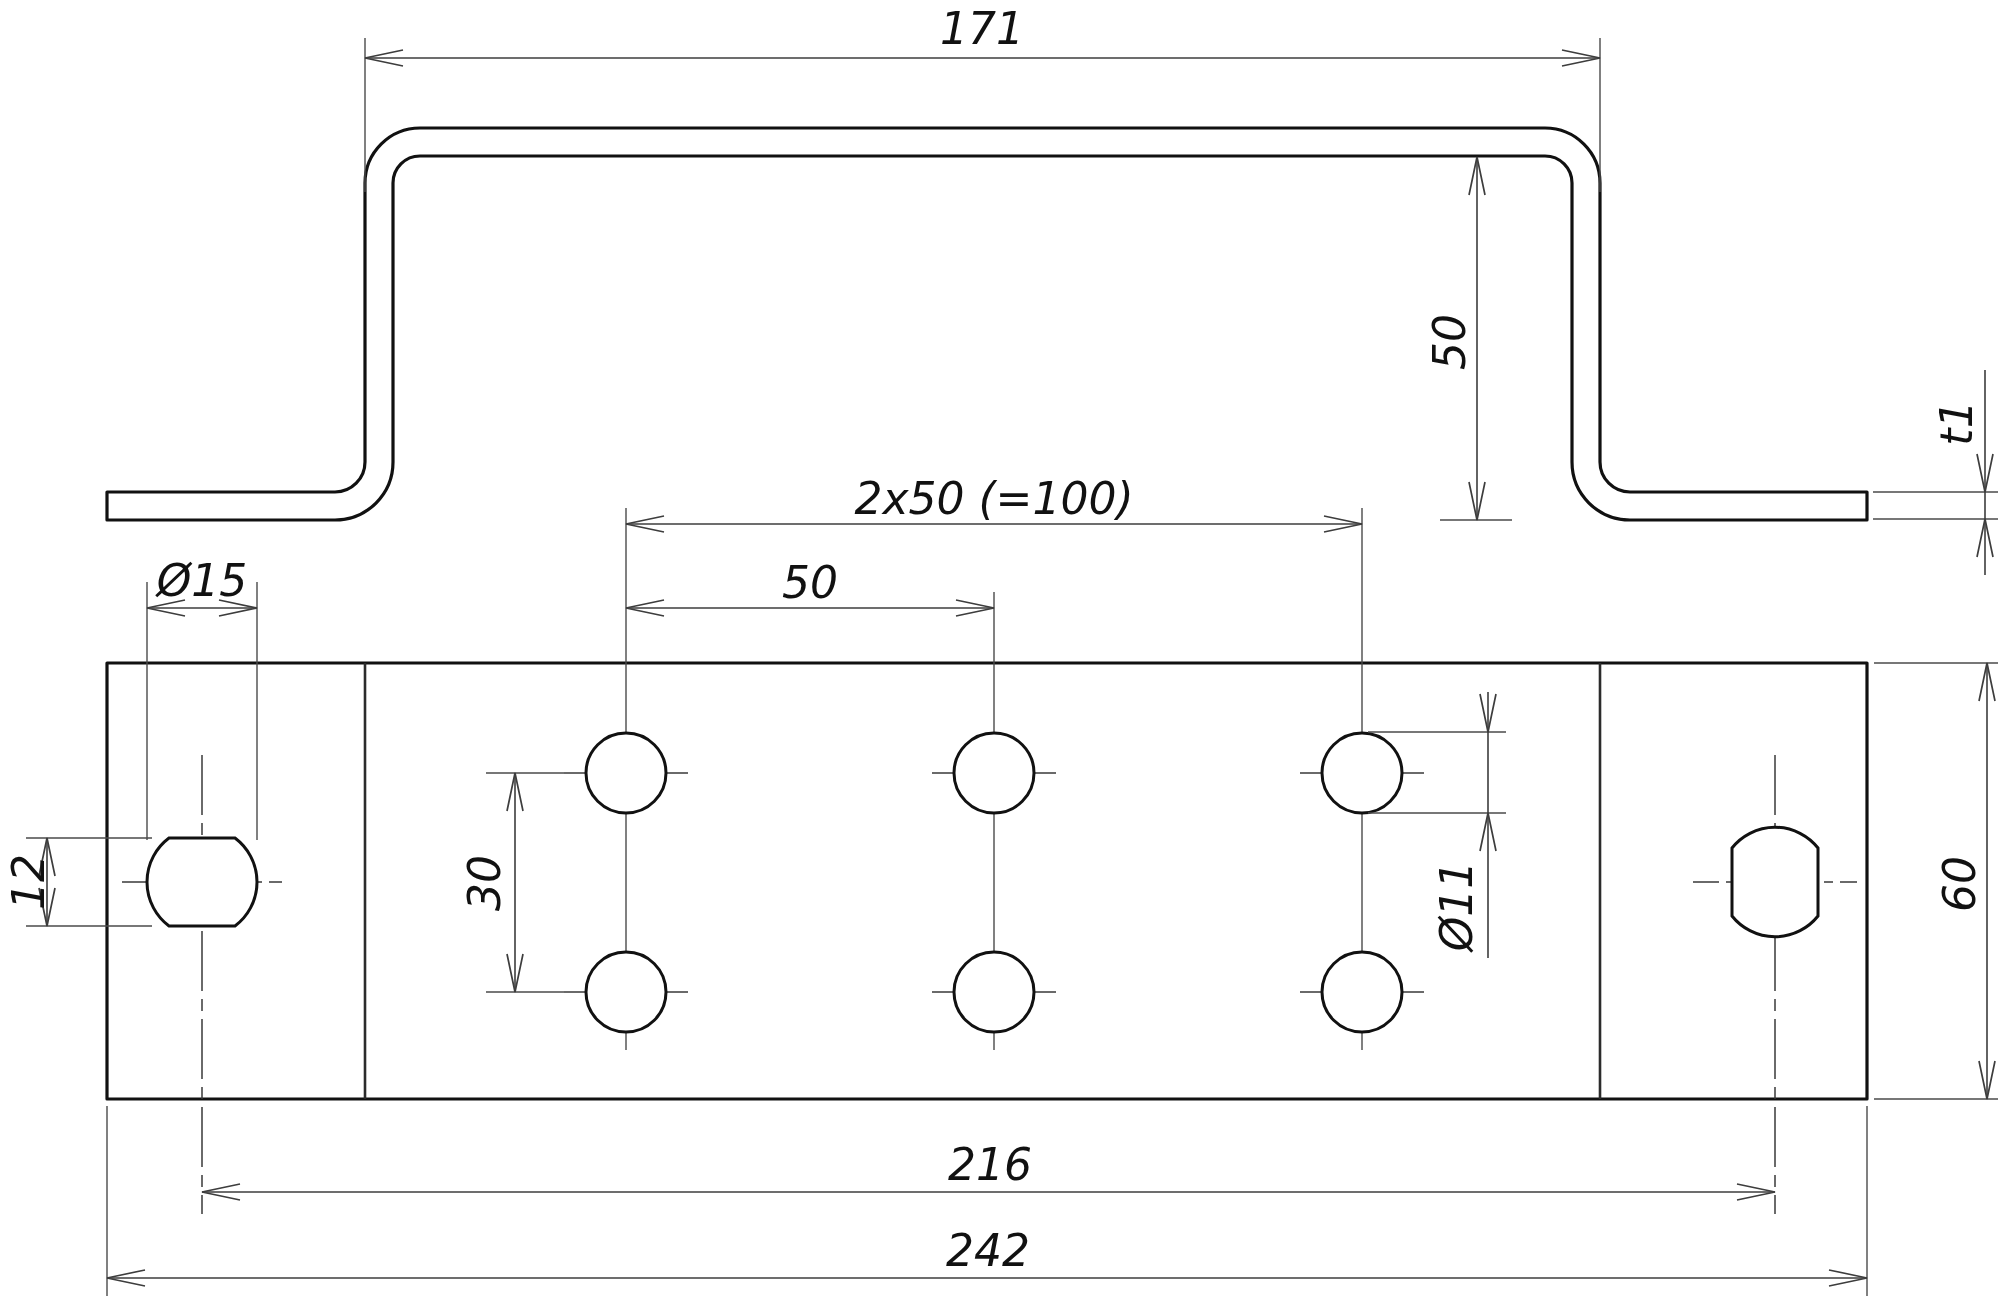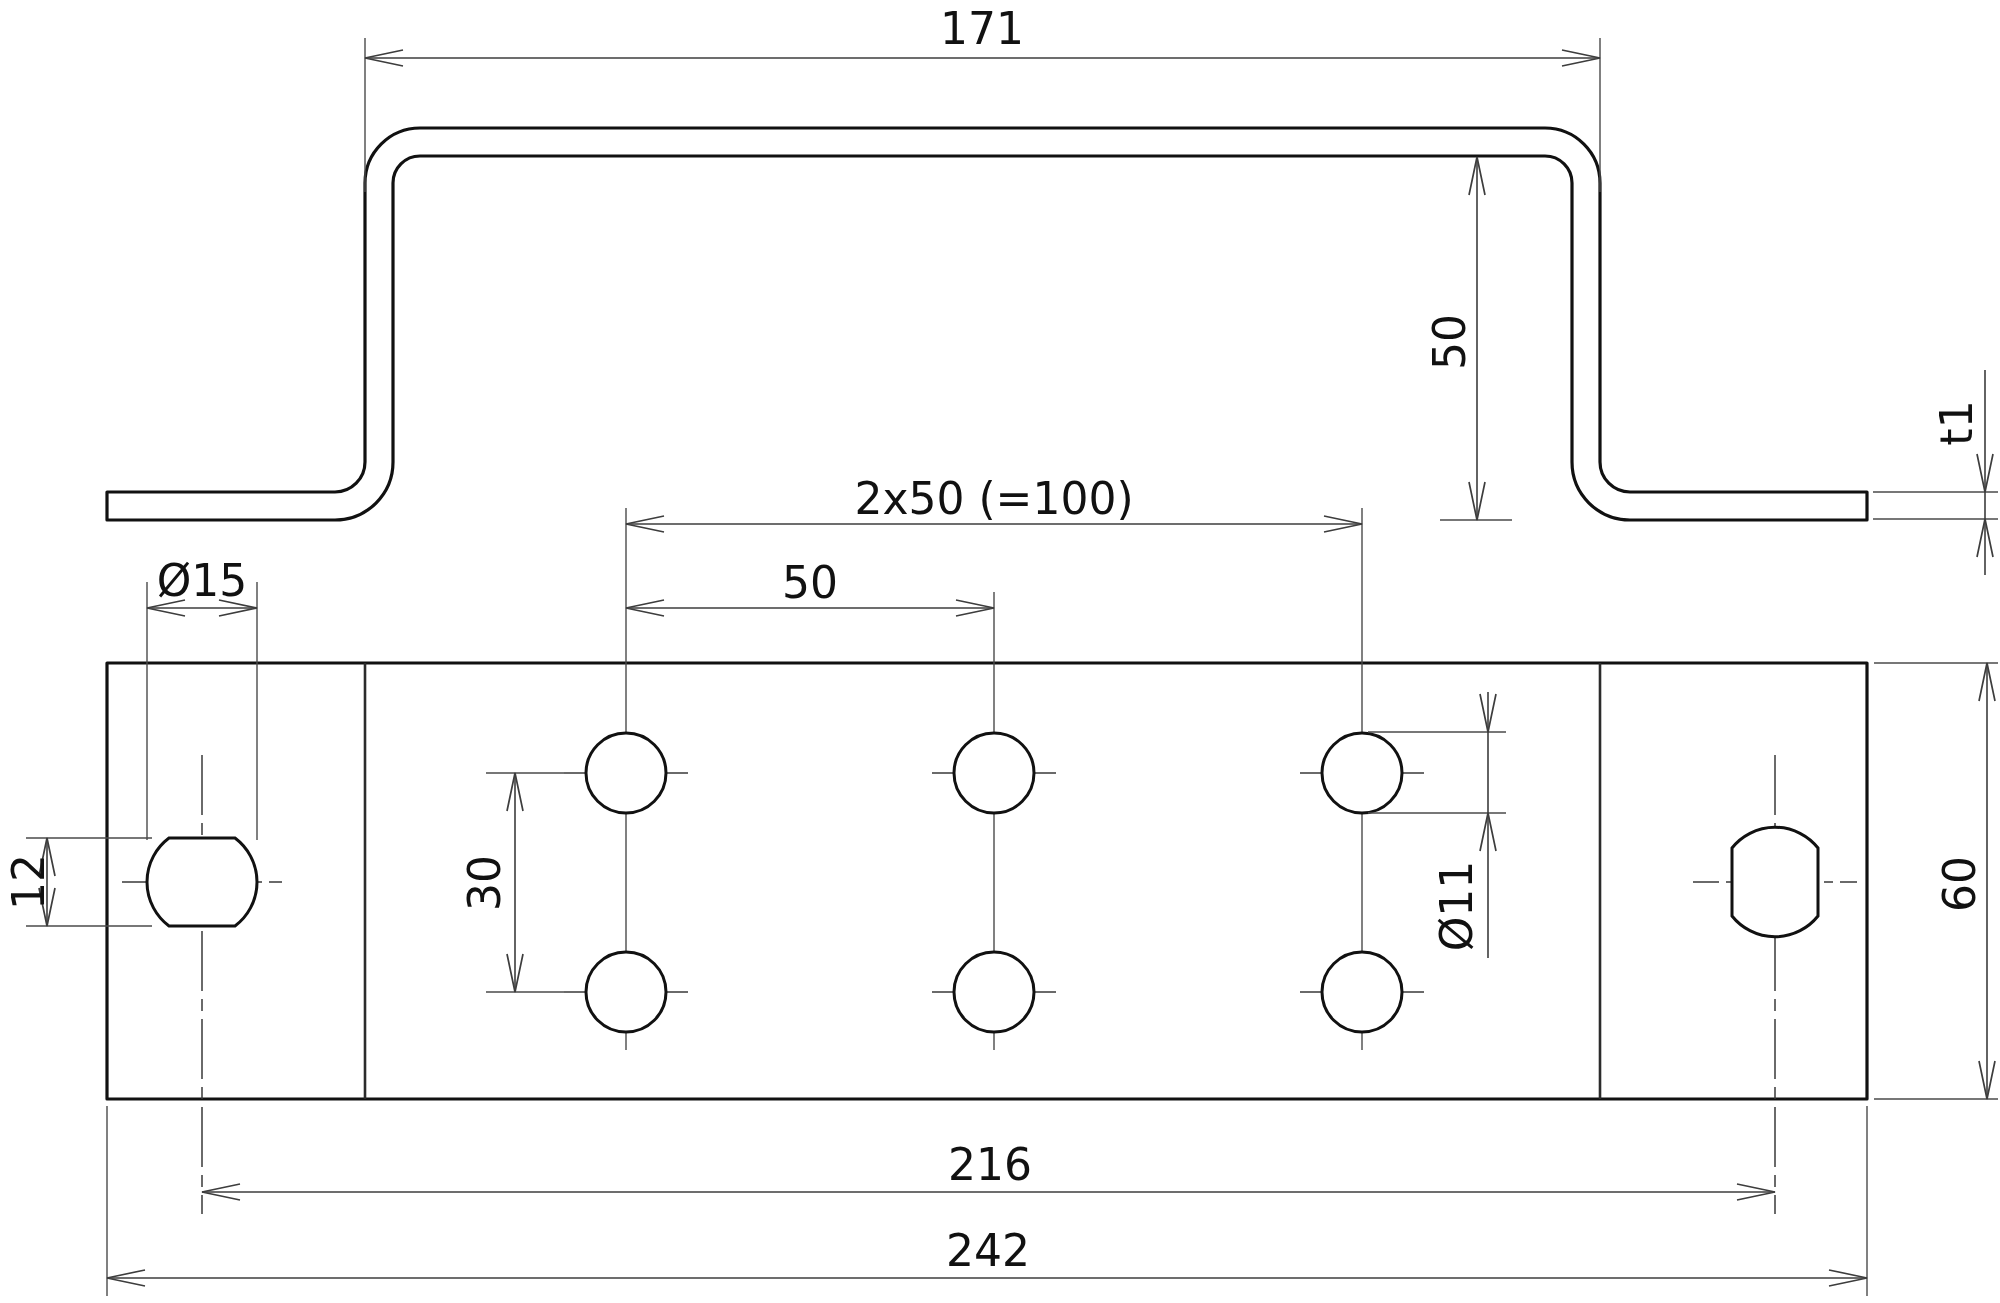--- a/index.html
+++ b/index.html
@@ -1,16 +1,16 @@
 <!DOCTYPE html>
 <html><head>
 <meta charset="utf-8">
 <style>
   html,body{margin:0;padding:0;background:#ffffff;}
-  .stage{width:2000px;height:1303px;position:relative;background:#fdba74;overflow:hidden;}
+  .stage{width:2000px;height:1303px;position:relative;background:#fdba74;overflow:hidden;font-style:italic;}
   svg{display:block;}
   .outline{fill:#ffffff;stroke:#111111;stroke-width:3.2;stroke-linejoin:round;}
   .hole{fill:#ffffff;stroke:#111111;stroke-width:3;}
   .bend{stroke:#2b2b2b;stroke-width:2.6;fill:none;}
   .dim{stroke:#3d3d3d;stroke-width:1.6;fill:none;}
   .ext{stroke:#4a4a4a;stroke-width:1.4;fill:none;}
   .cl{stroke:#3a3a3a;stroke-width:1.5;fill:none;stroke-dasharray:26 7 9 7;}
   .clv{stroke:#3a3a3a;stroke-width:1.5;fill:none;stroke-dasharray:60 8 12 8;}
   .arr{stroke:#3d3d3d;stroke-width:1.7;fill:none;}
   .dim-text{font-family:"DejaVu Sans","Liberation Sans",sans-serif;font-size:44px;fill:#111111;}

